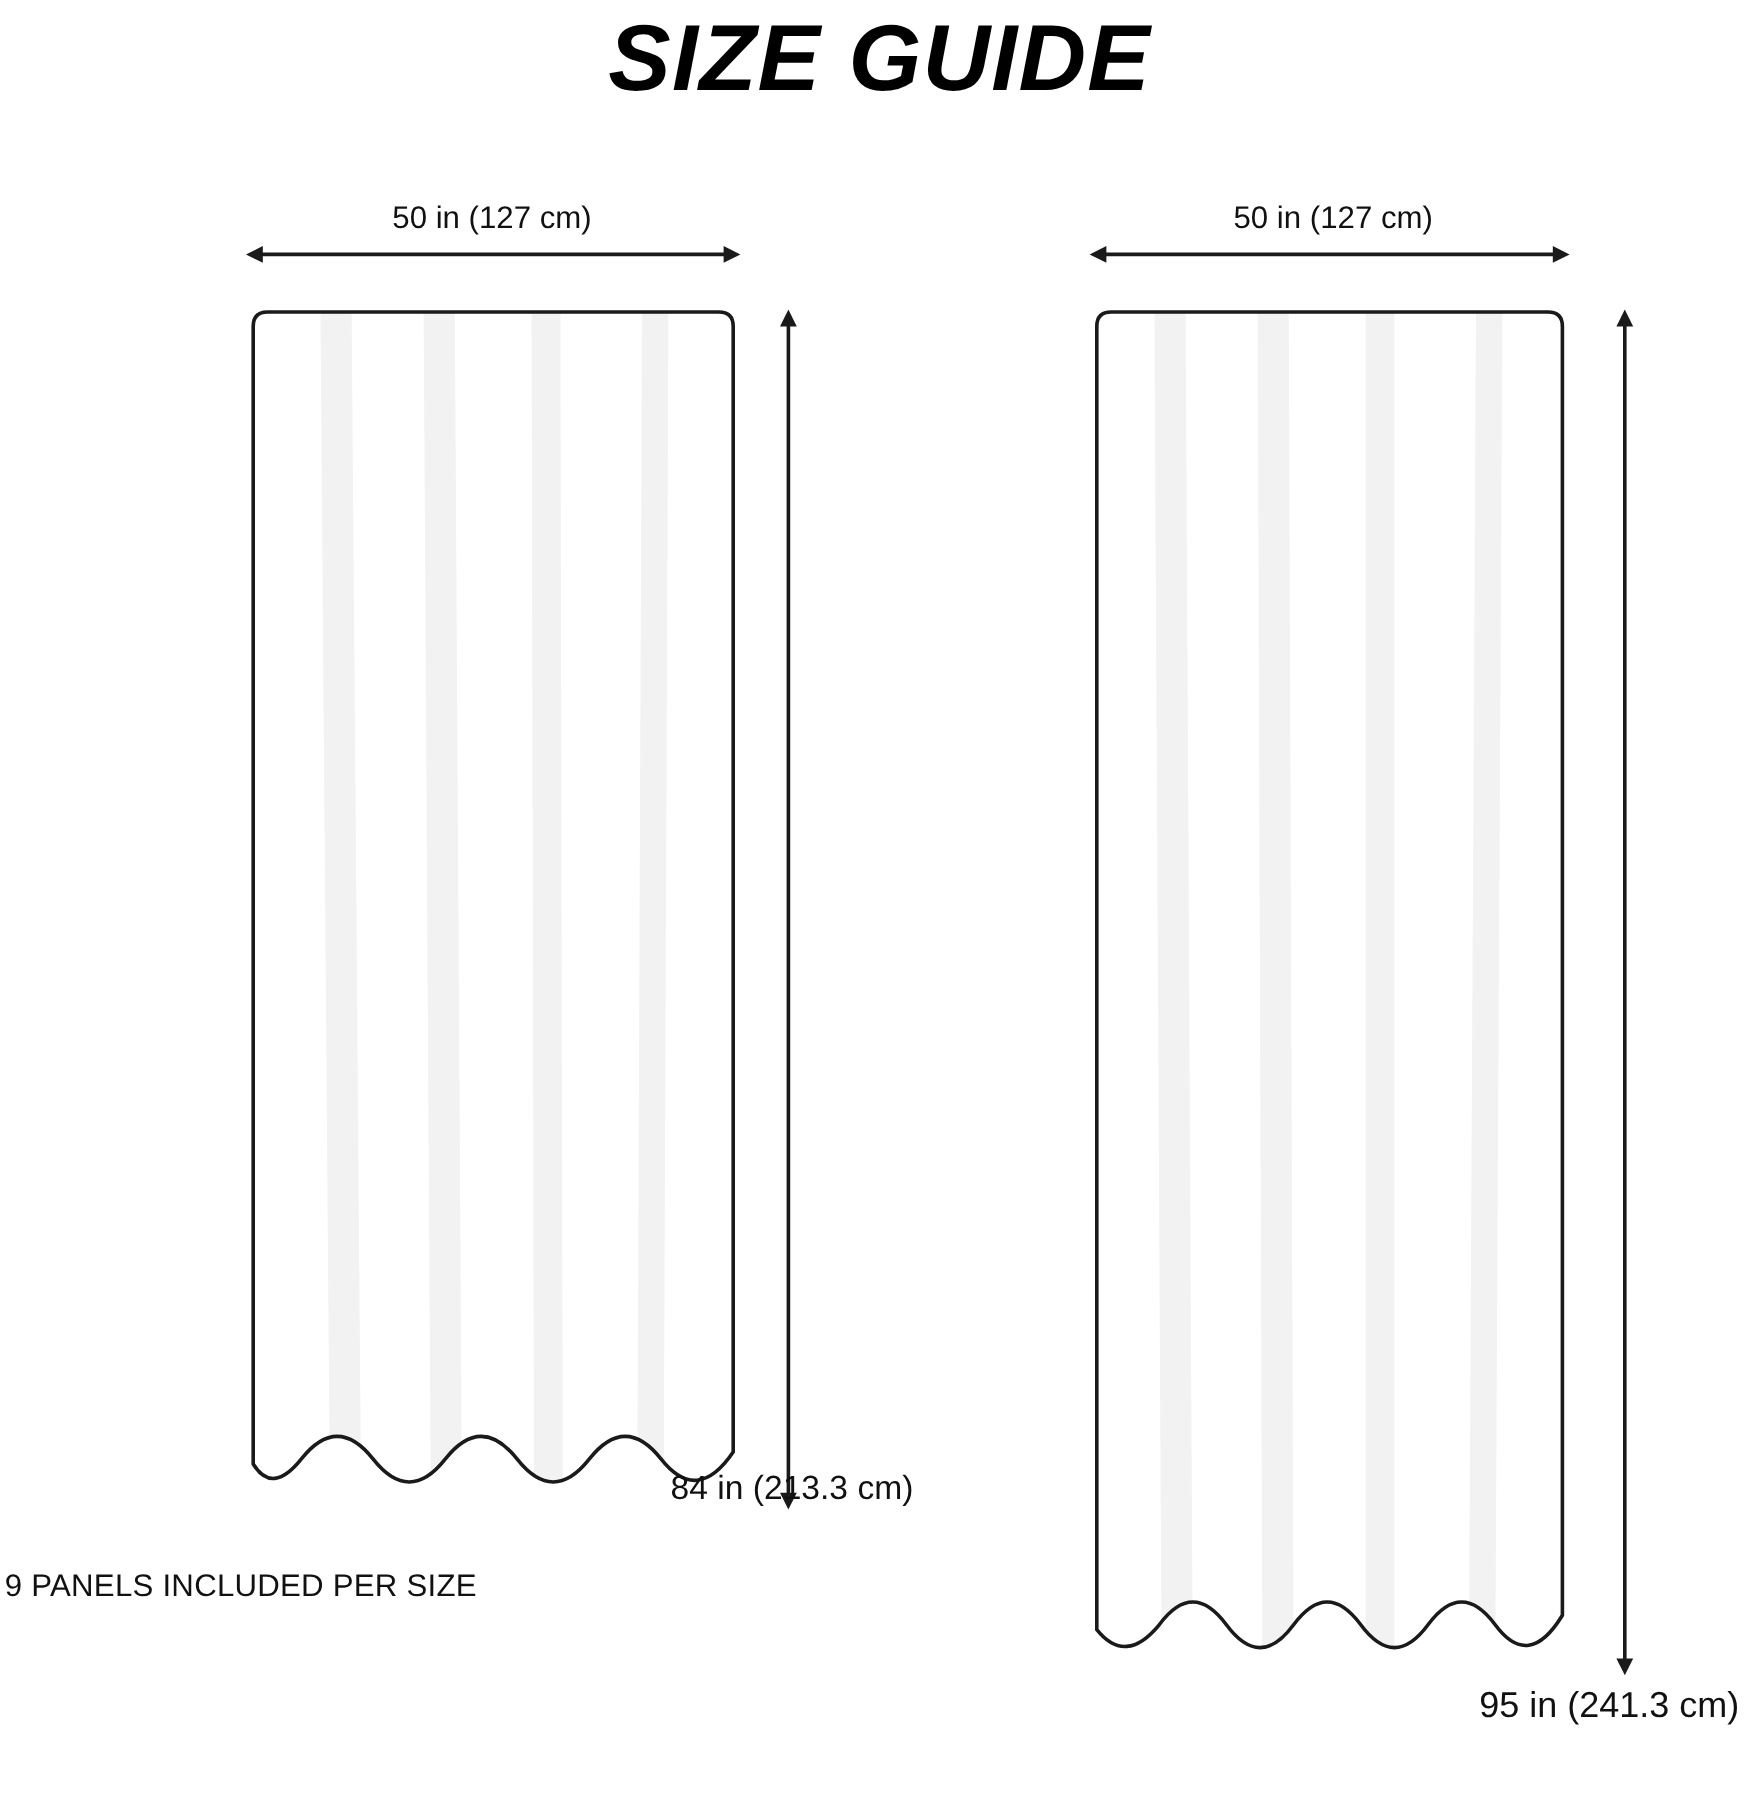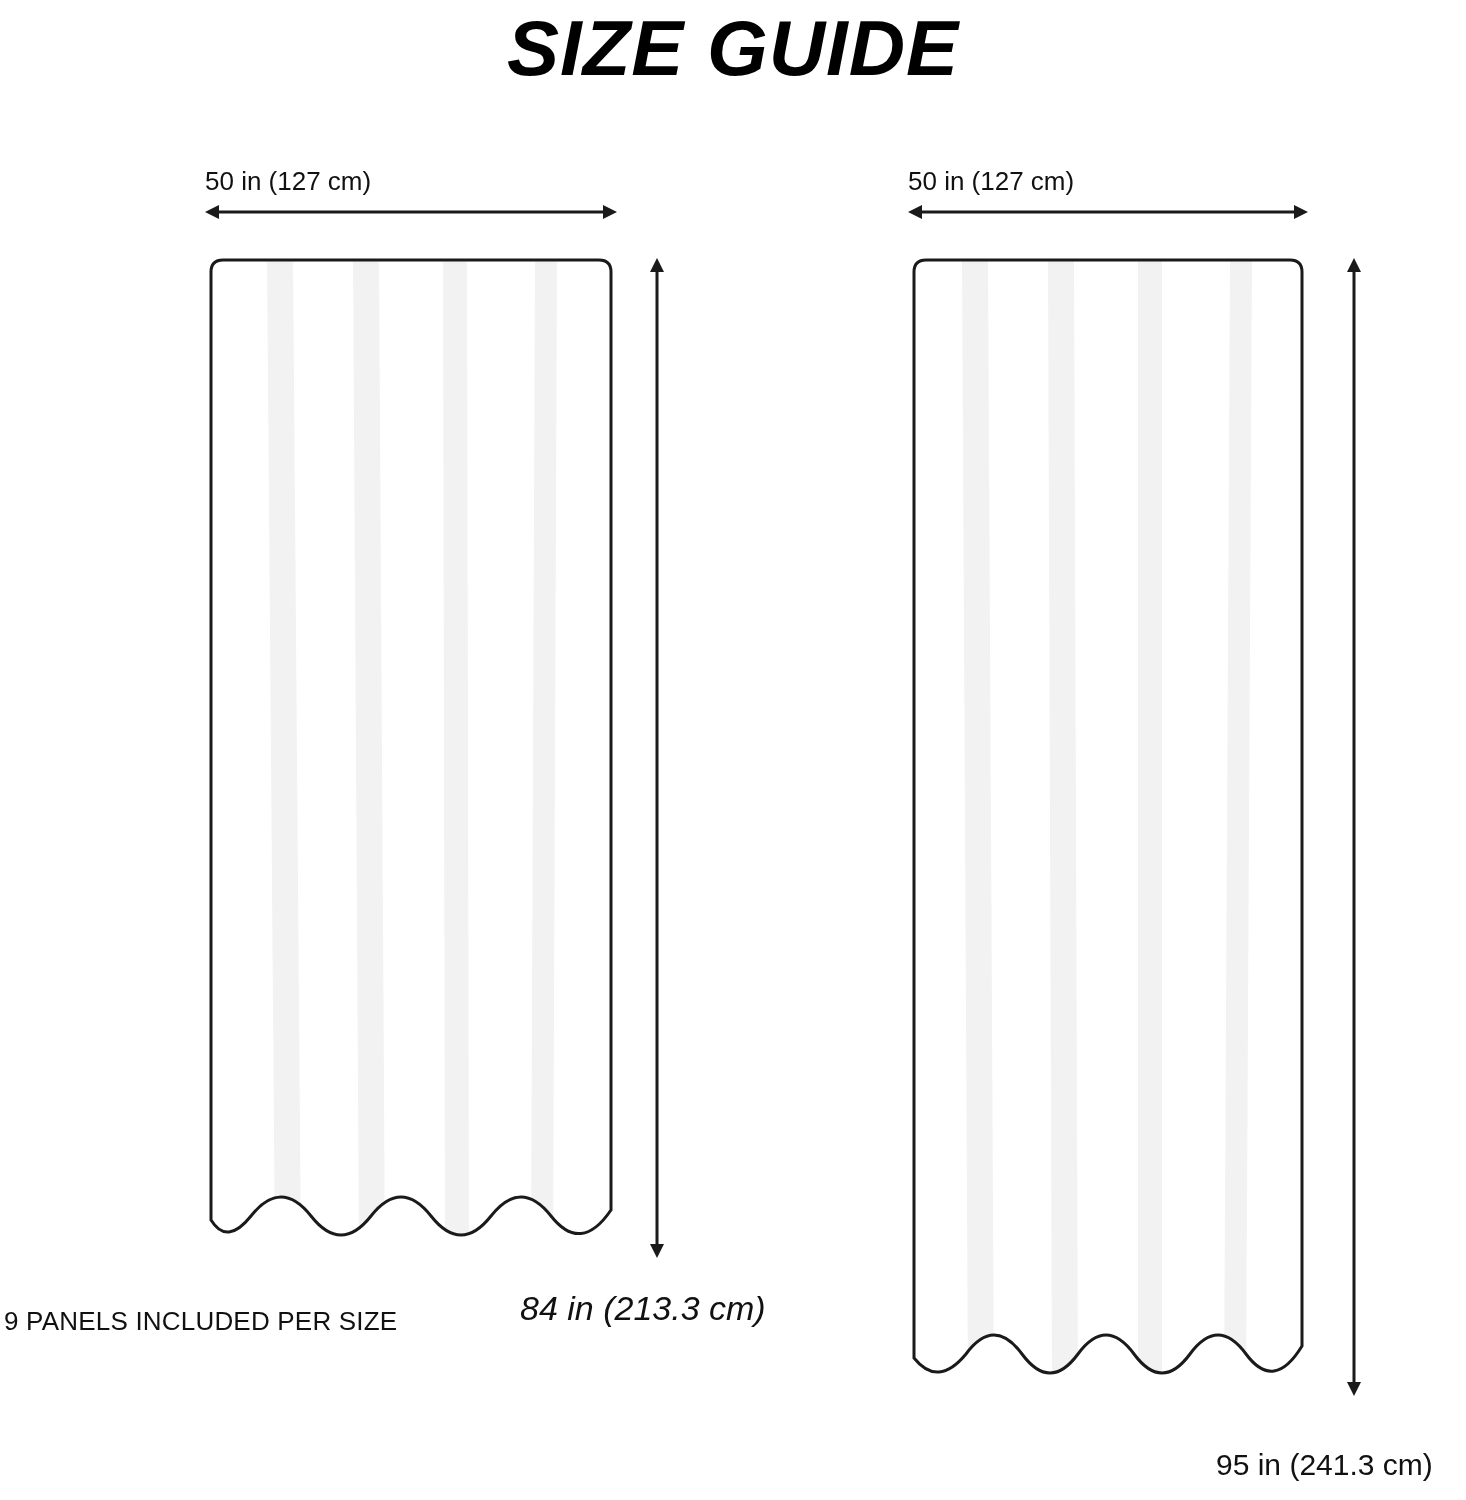--- a/index.html
+++ b/index.html
@@ -32,21 +32,21 @@
     font-style: italic;
     letter-spacing: 1px;
     line-height: 92px;
     color: #000000;
     white-space: nowrap;
   }
   .dim-label {
     position: absolute;
     font-size: 26px;
     color: #111111;
-    text-align: left;
+    text-align: center;
     line-height: 34px;
     white-space: nowrap;
   }
   .dim-label.wrap {
     white-space: normal;
   }
   .footer-note {
     position: absolute;
     left: 4px;
     bottom: 8px;
@@ -100,21 +100,21 @@
              Q196,920 166,958 Q136,996 106,958 Q76,920 46,958
              Q22,988 6,962 Z" fill="none" stroke="#1a1a1a" stroke-width="3"></path>
   </svg>
 
   <svg class="arrow-svg" style="left:643px; top:258px; width:28px; height:1000px;" viewBox="0 0 28 1000">
     <line x1="14" y1="10" x2="14" y2="990" stroke="#1a1a1a" stroke-width="3"></line>
     <polygon points="14,0 7,14 21,14" fill="#1a1a1a"></polygon>
     <polygon points="14,1000 7,986 21,986" fill="#1a1a1a"></polygon>
   </svg>
 
-  <div class="dim-label wrap" style="left:520px; top:1286px; width:280px; line-height:44px; font-size:34px;font-style:italic;">84 in (213.3 cm)</div>
+  <div class="dim-label wrap" style="left:520px; top:1218px; width:280px; line-height:44px; font-size:28px;">84 in (213.3 cm)</div>
 
   <div class="dim-label" style="left:908px; top:164px; width:406px;">50 in (127 cm)</div>
 
   <svg class="arrow-svg" style="left:908px; top:198px; width:400px; height:28px;" viewBox="0 0 400 28">
     <line x1="10" y1="14" x2="390" y2="14" stroke="#1a1a1a" stroke-width="3"></line>
     <polygon points="0,14 14,7 14,21" fill="#1a1a1a"></polygon>
     <polygon points="400,14 386,7 386,21" fill="#1a1a1a"></polygon>
   </svg>
 
   <svg class="panel-svg" style="left:908px; top:258px; width:400px; height:1138px;" viewBox="0 0 400 1138" preserveAspectRatio="none">
@@ -138,17 +138,17 @@
              Q198,1058 170,1096 Q142,1134 114,1096 Q86,1058 58,1096
              Q30,1130 6,1100 Z" fill="none" stroke="#1a1a1a" stroke-width="3"></path>
   </svg>
 
   <svg class="arrow-svg" style="left:1340px; top:258px; width:28px; height:1138px;" viewBox="0 0 28 1138">
     <line x1="14" y1="10" x2="14" y2="1128" stroke="#1a1a1a" stroke-width="3"></line>
     <polygon points="14,0 7,14 21,14" fill="#1a1a1a"></polygon>
     <polygon points="14,1138 7,1124 21,1124" fill="#1a1a1a"></polygon>
   </svg>
 
-  <div class="dim-label wrap" style="left:1216px; top:1443px; width:250px; line-height:44px; font-size:30px; ">95 in (241.3 cm)</div>
+  <div class="dim-label wrap" style="left:1216px; top:1400px; width:250px; line-height:44px; font-size:30px; ">95 in (241.3 cm)</div>
 
   <div class="footer-note">9 PANELS INCLUDED PER SIZE</div>
 
 </div>
 
 </body></html>

